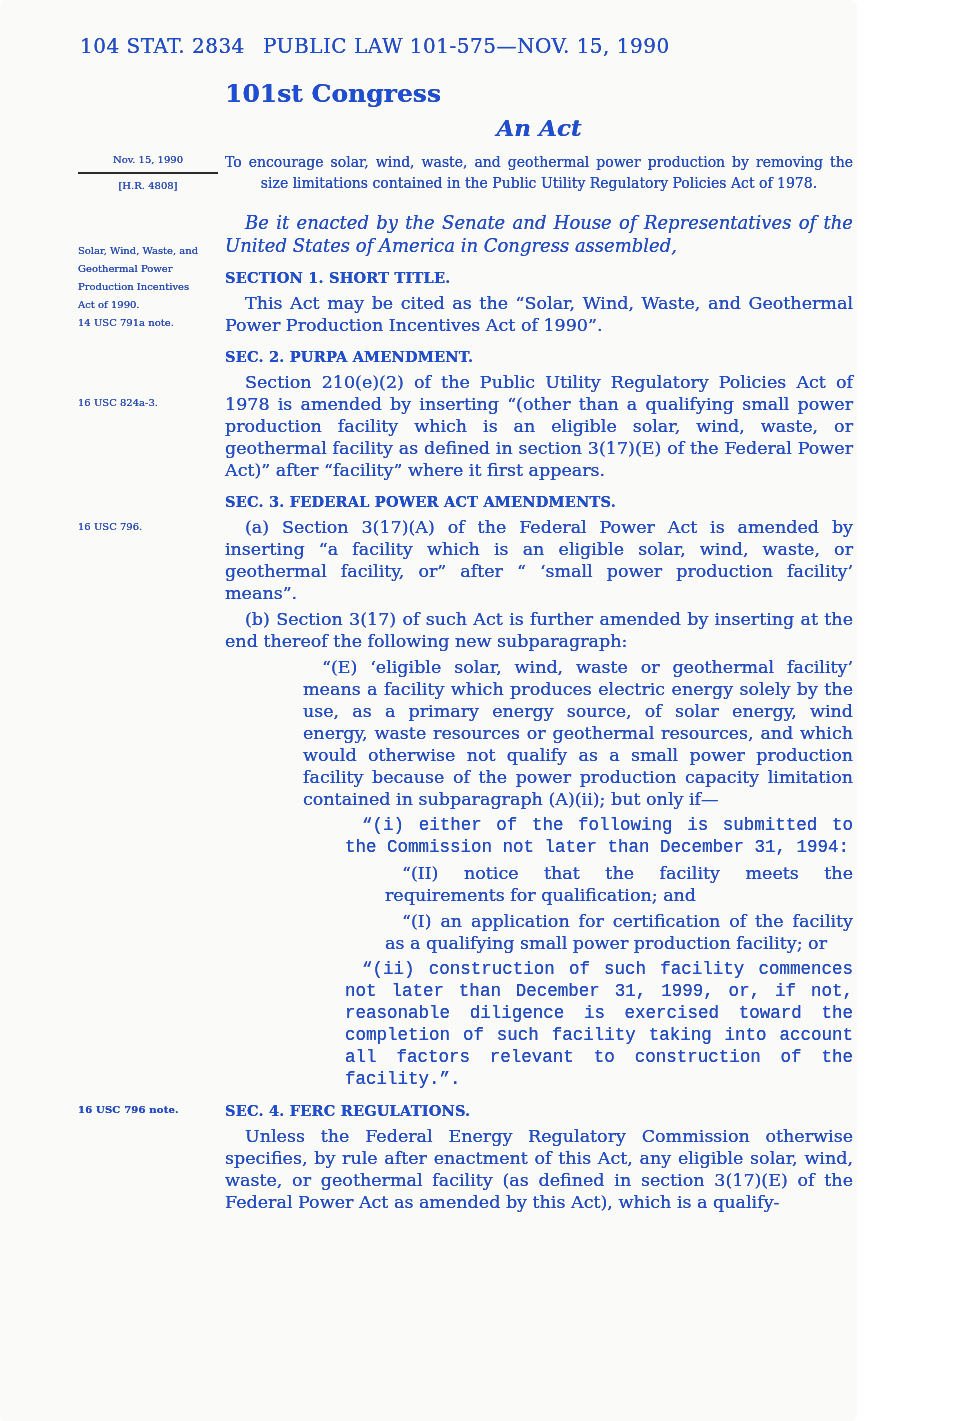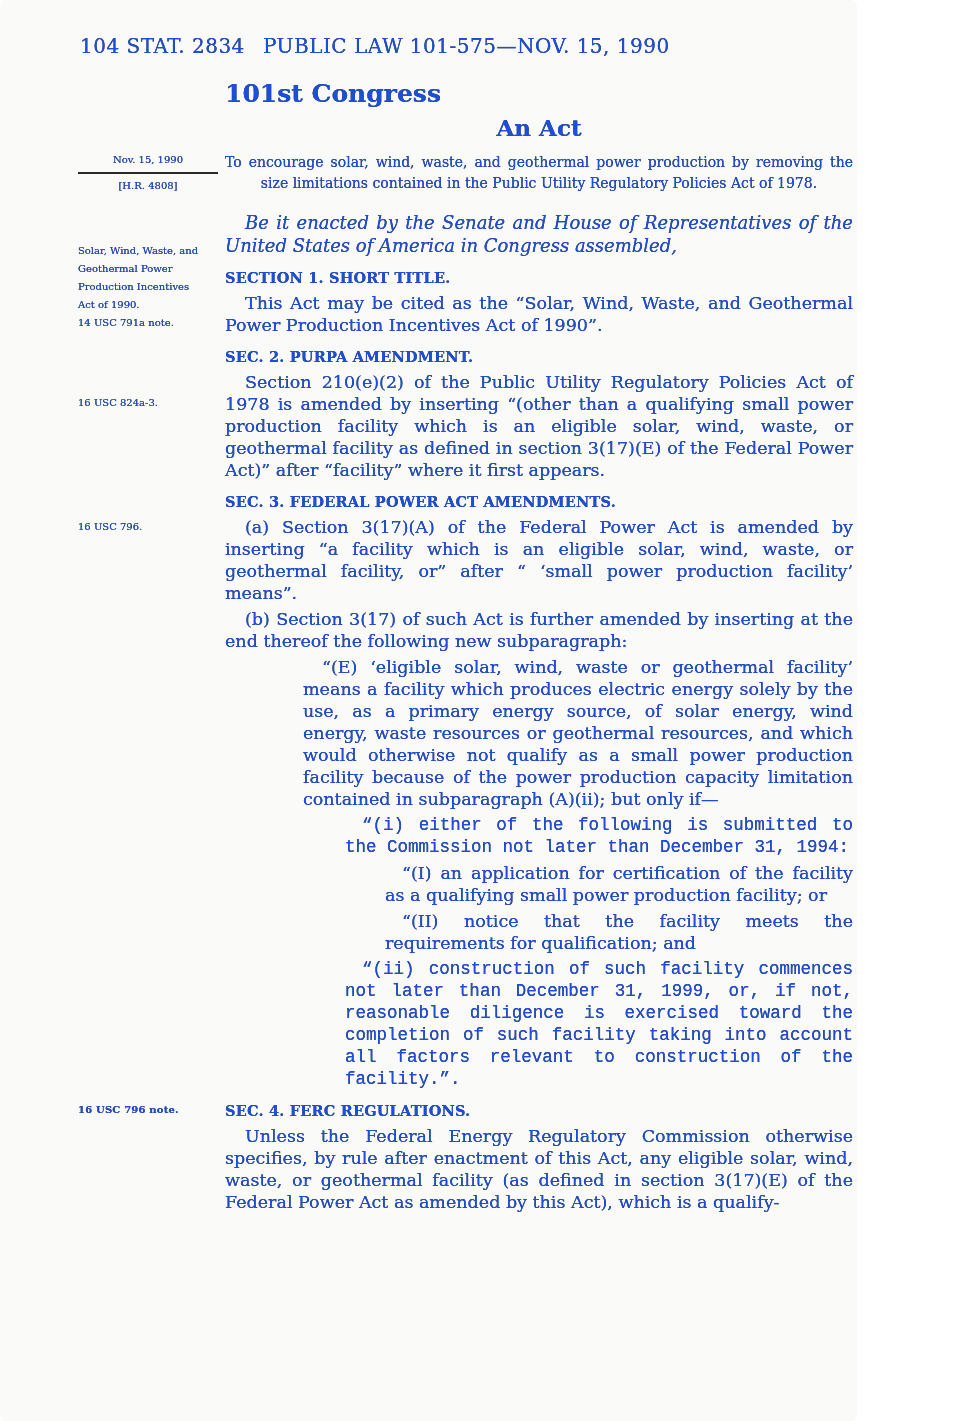--- a/index.html
+++ b/index.html
@@ -14,21 +14,21 @@
     border-radius:6px;
   }
   .running-header{position:absolute;top:34px;left:0;width:958px;font-size:20px;}
   .stat-num{position:absolute;left:80px;top:0;letter-spacing:.5px;}
   .run-head{position:absolute;left:263px;top:0;letter-spacing:.5px;}
   .body-col{
     position:absolute;left:225px;top:80px;width:628px;
     font-size:17.5px;line-height:22px;
   }
   .law-title{font-size:25px;line-height:28px;font-weight:bold;}
-  .an-act{margin-top:9px;text-align:center;font-size:23px;font-weight:bold;}
+  .an-act{margin-top:9px;text-align:center;font-size:23px;font-weight:bold;font-style:italic;}
   p{margin:0;position:relative;text-align:justify;}
   .purpose{
     margin-top:13px;font-size:14px;line-height:21px;
     text-align:justify;text-align-last:center;
   }
   .enacting{margin-top:17px;font-style:italic;font-size:18px;line-height:23px;text-indent:20px;}
   h2{
     margin:11px 0 0 0;font-size:14.5px;line-height:20px;font-weight:bold;
     position:relative;text-align:left;letter-spacing:.2px;
   }
@@ -94,22 +94,22 @@
     </p>
 
     <h2>SEC. 3. FEDERAL POWER ACT AMENDMENTS.</h2>
     <p class="para">
       <span class="mnote mnote-796">16 USC 796.</span>
       <span>(a) Section 3(17)(A) of the Federal Power Act is amended by inserting “a facility which is an eligible solar, wind, waste, or geothermal facility, or” after “ ‘small power production facility’ means”.</span>
     </p>
     <p class="para">(b) Section 3(17) of such Act is further amended by inserting at the end thereof the following new subparagraph:</p>
     <p class="para ind1">“(E) ‘eligible solar, wind, waste or geothermal facility’ means a facility which produces electric energy solely by the use, as a primary energy source, of solar energy, wind energy, waste resources or geothermal resources, and which would otherwise not qualify as a small power production facility because of the power production capacity limitation contained in subparagraph (A)(ii); but only if—</p>
     <p class="para ind2">“(i) either of the following is submitted to the Commission not later than December 31, 1994:</p>
+    <p class="para ind3">“(II) notice that the facility meets the requirements for qualification; and</p>
     <p class="para ind3">“(I) an application for certification of the facility as a qualifying small power production facility; or</p>
-    <p class="para ind3">“(II) notice that the facility meets the requirements for qualification; and</p>
     <p class="para ind2">“(ii) construction of such facility commences not later than December 31, 1999, or, if not, reasonable diligence is exercised toward the completion of such facility taking into account all factors relevant to construction of the facility.”.</p>
 
     <h2>
       <span class="mnote mnote-796note">16 USC 796 note.</span>
       <span>SEC. 4. FERC REGULATIONS.</span>
     </h2>
     <p class="para">Unless the Federal Energy Regulatory Commission otherwise specifies, by rule after enactment of this Act, any eligible solar, wind, waste, or geothermal facility (as defined in section 3(17)(E) of the Federal Power Act as amended by this Act), which is a qualify-</p>
 
   </div>
 </div>

